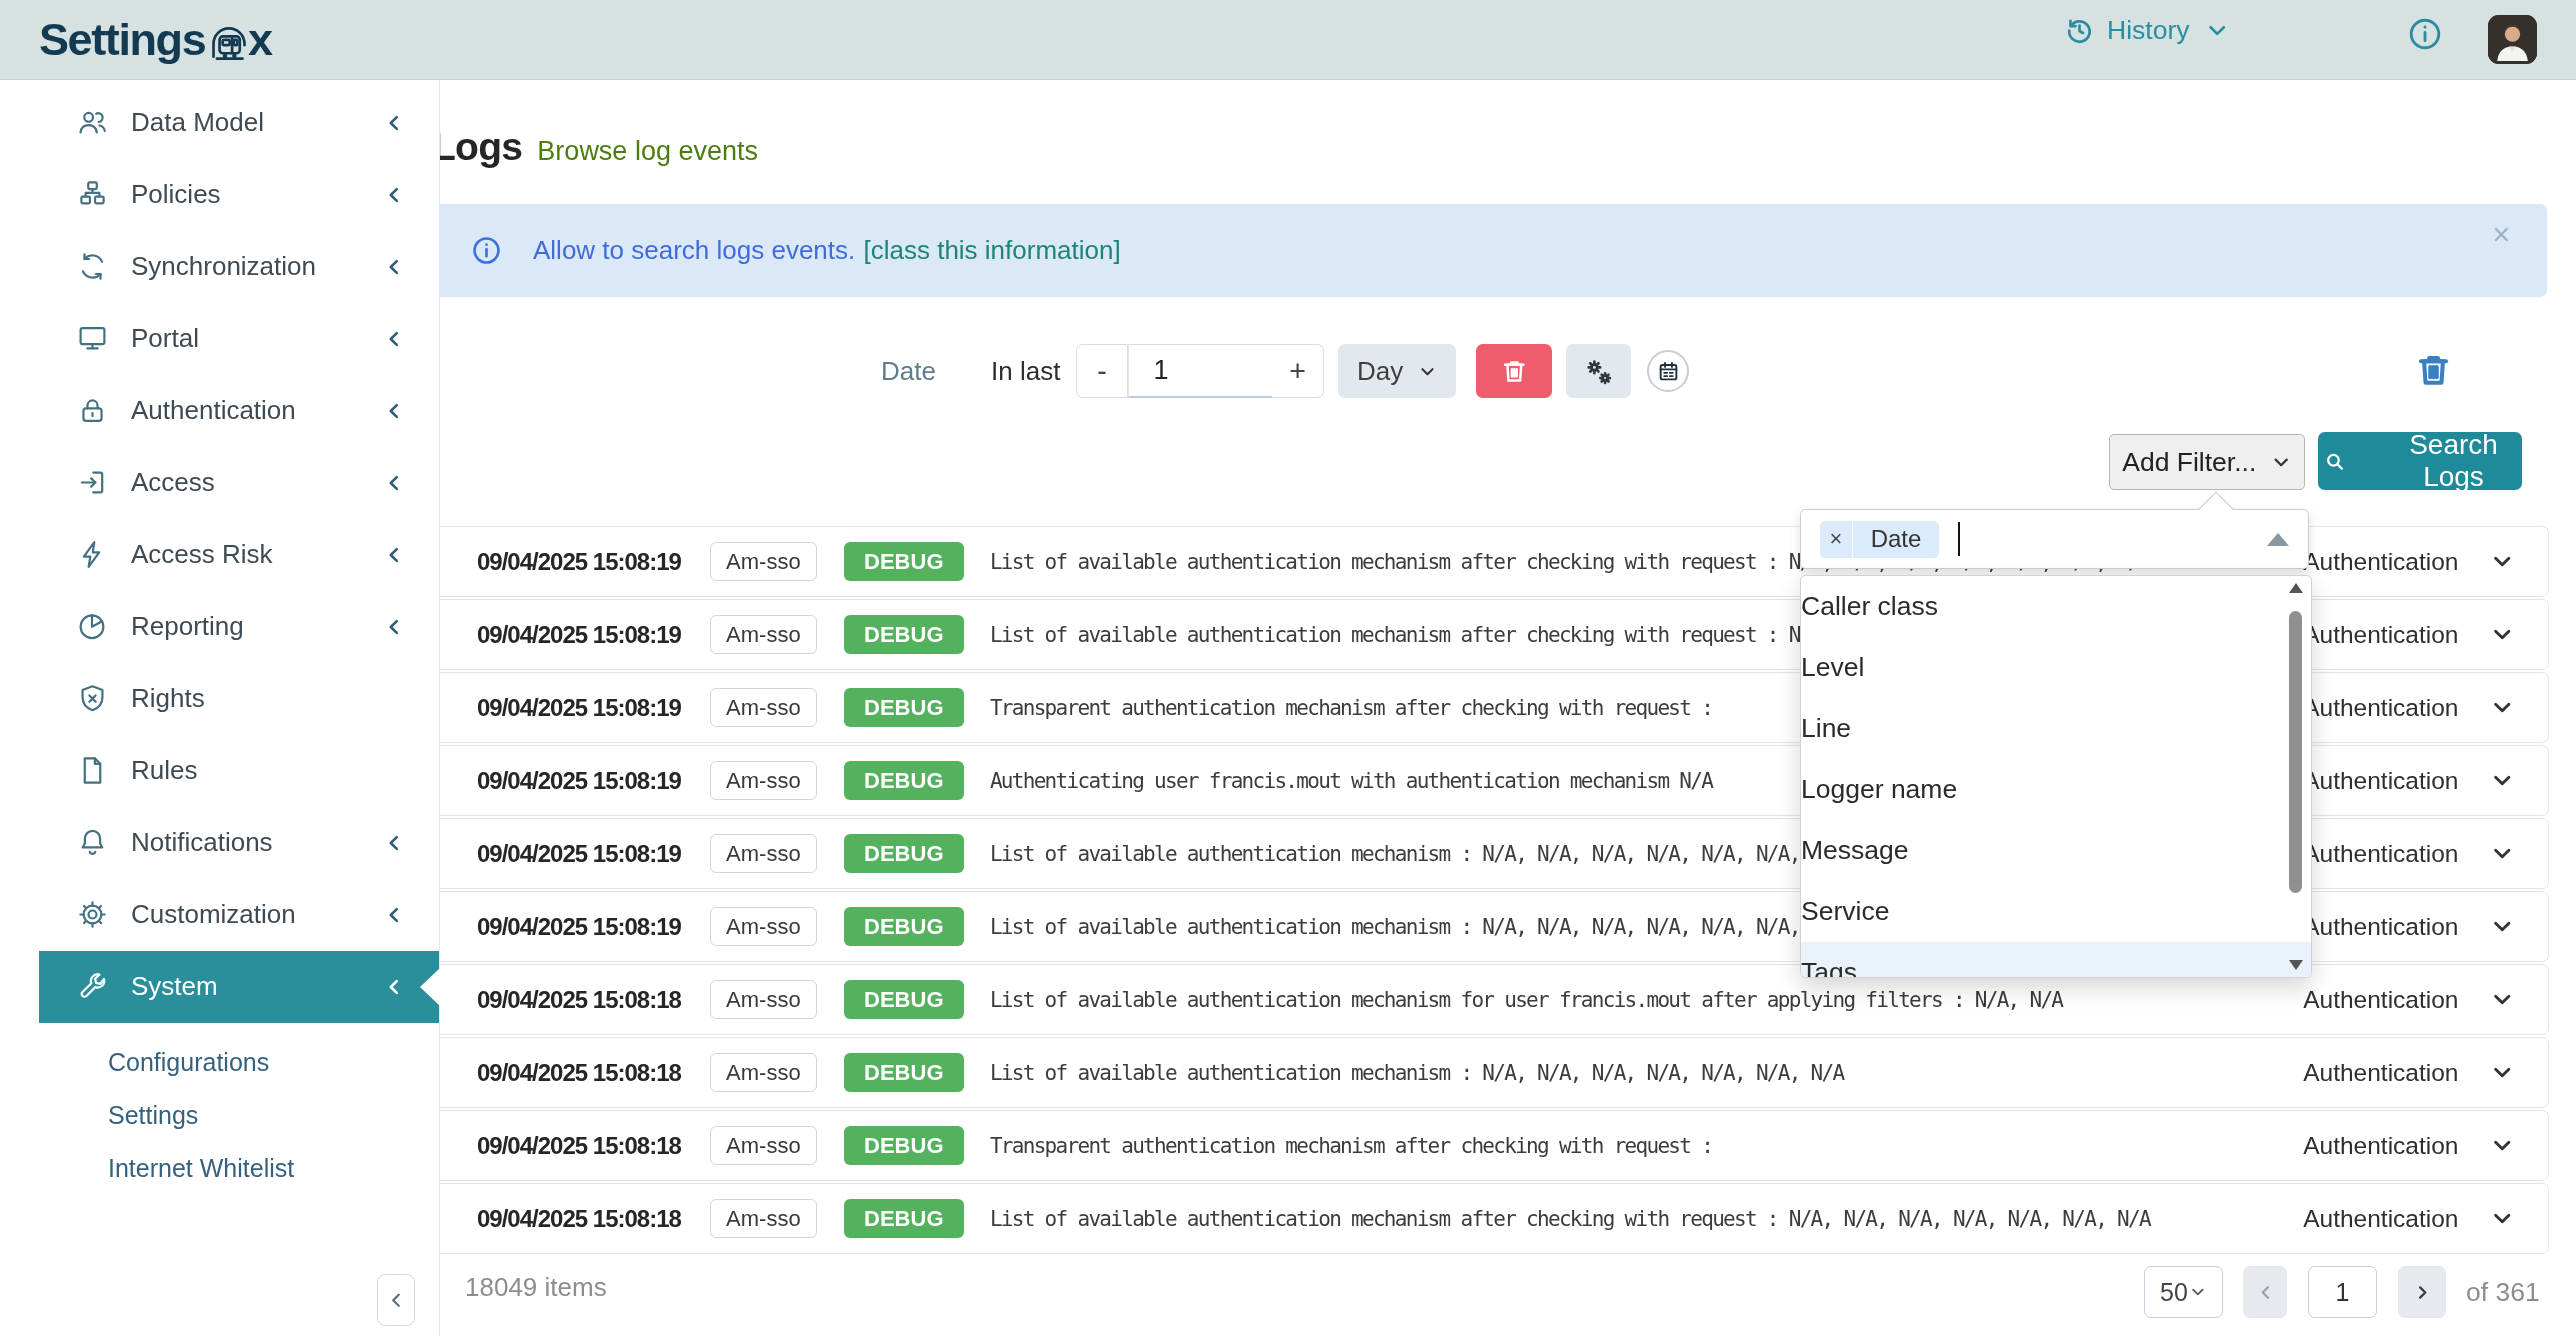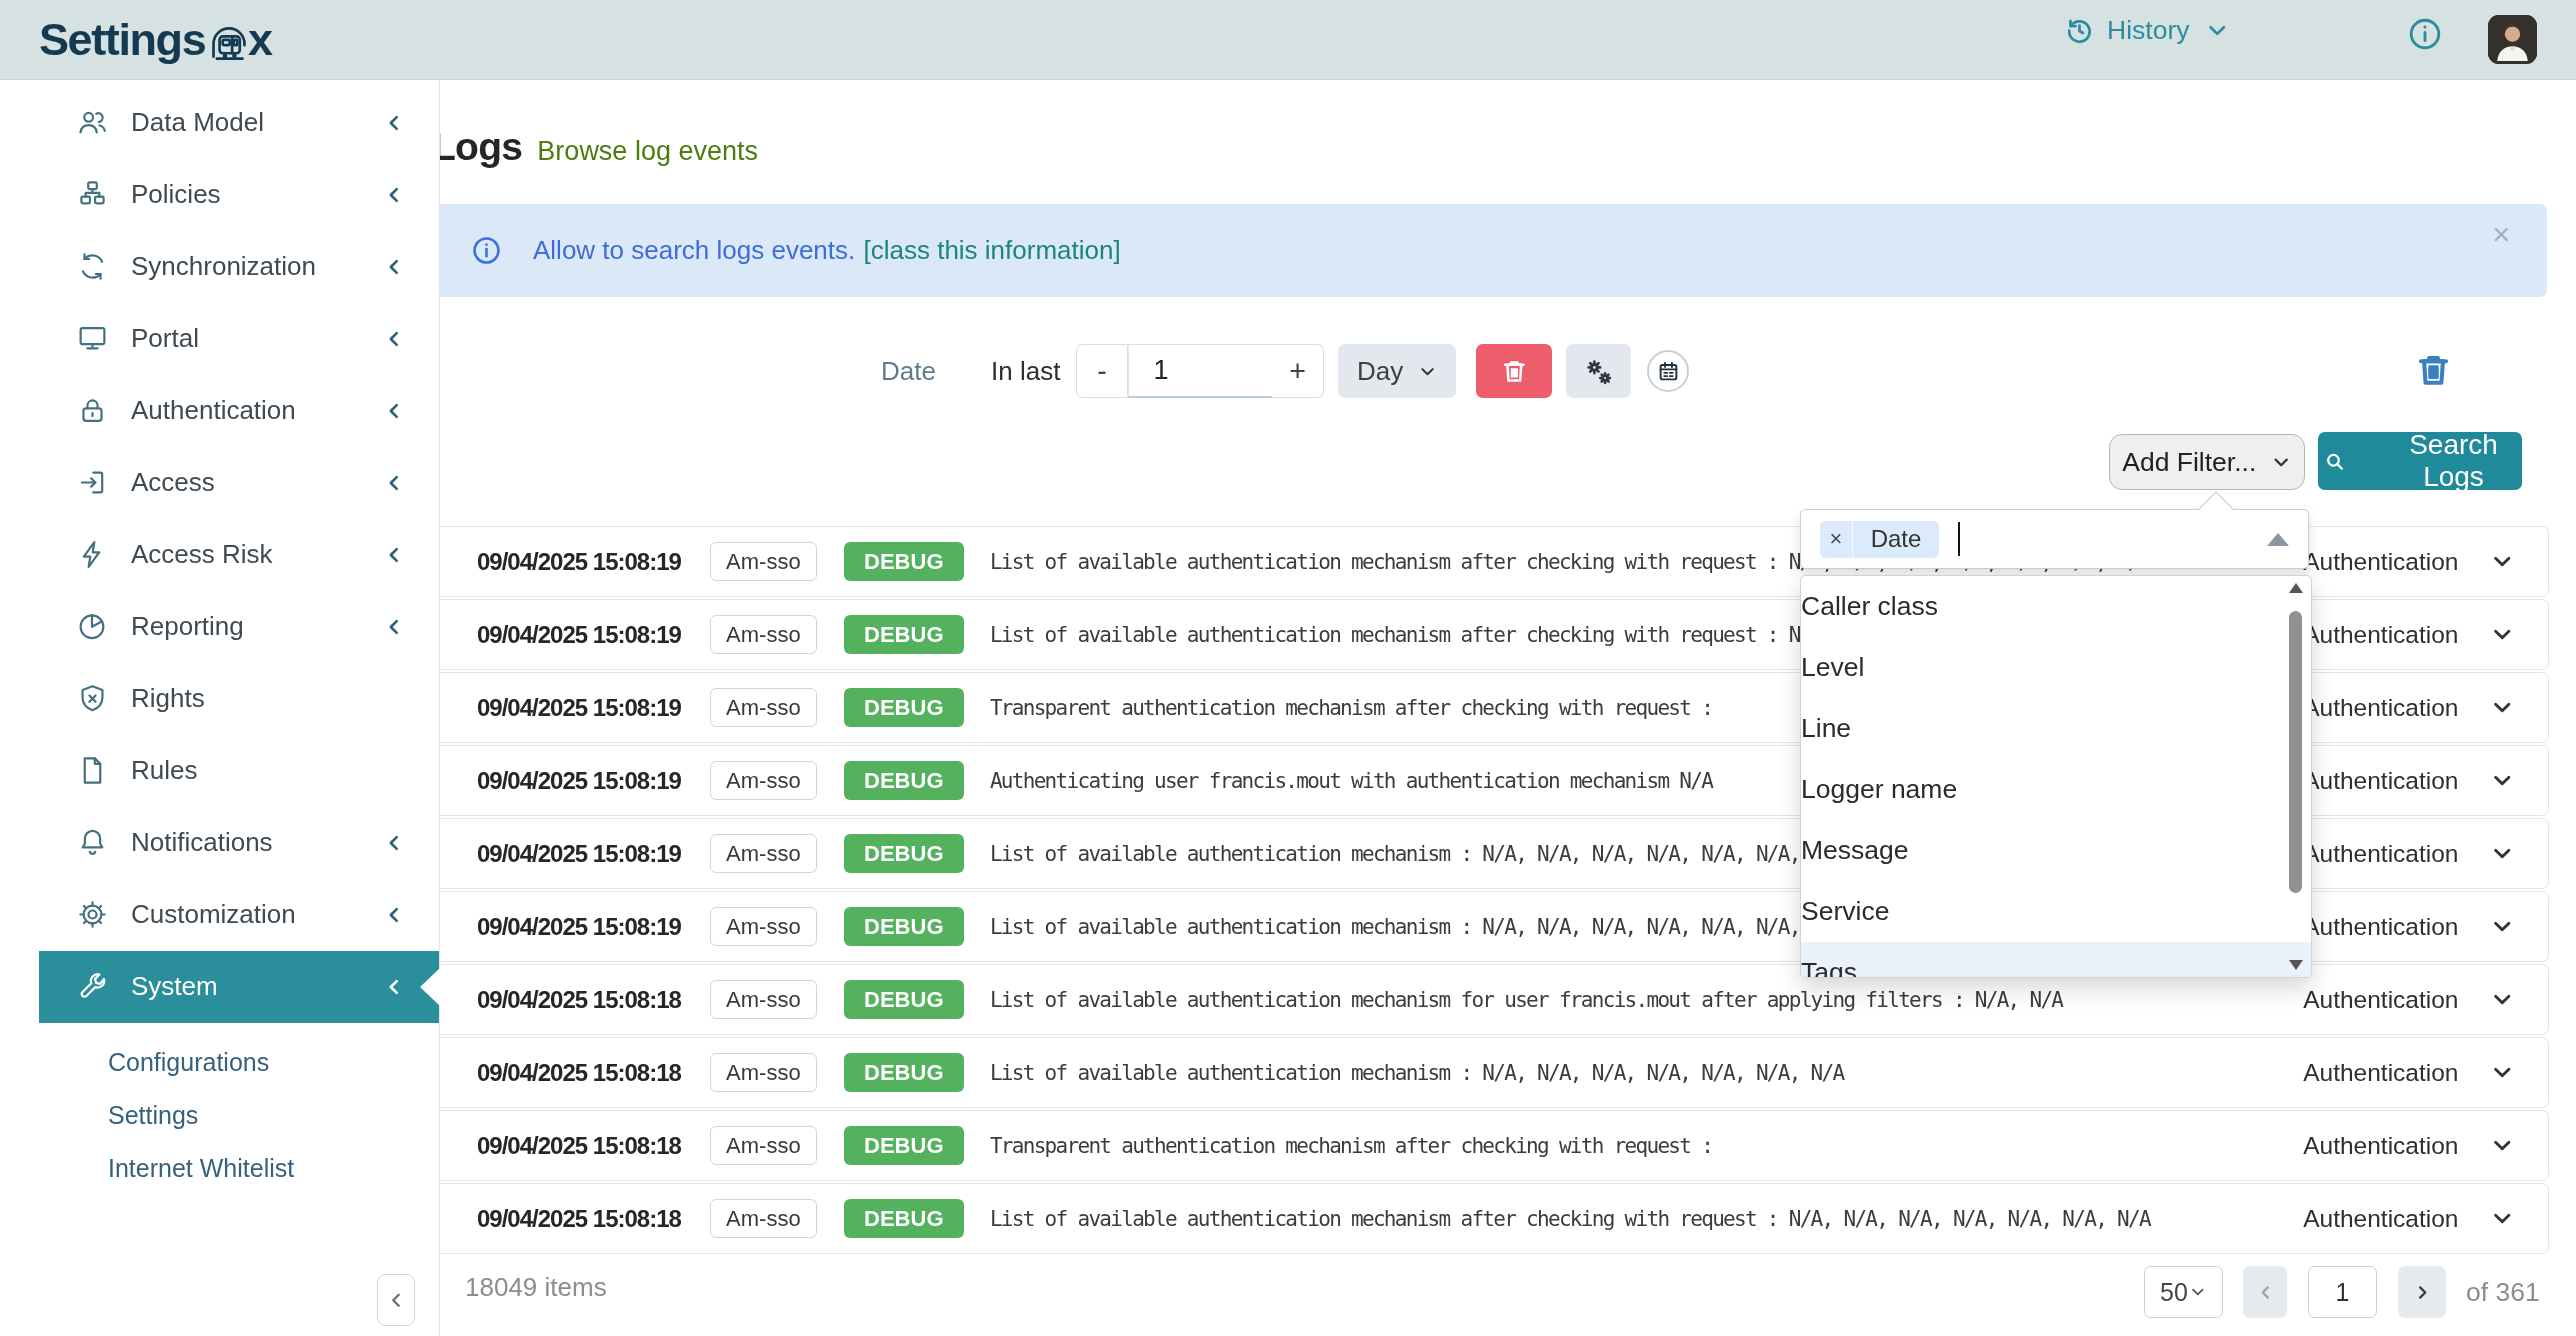--- a/index.html
+++ b/index.html
@@ -80,21 +80,21 @@
   .del-btn .i { width:28.6px; height:28.6px; }
   .gears-btn { left:1165px; width:65px; background:#e3e7ee; color:#2f3740; }
   .gears-btn .i { width:33px; height:33px; }
   .cal-btn { position:absolute; left:1246px; top:6.1px; width:42px; height:42px; border:2px solid #c9ced4; border-radius:50%;
     background:#fff; color:#20303c; display:flex; align-items:center; justify-content:center; cursor:pointer; }
   .cal-btn .i { width:23px; height:23px; }
   .trash-blue { position:absolute; left:2013px; top:4.1px; width:39px; height:44px; color:#3a7fc1; cursor:pointer; }
 
   
   .add-filter { position:absolute; left:1708px; top:354px; width:196px; height:56px; background:#efefef;
-    border:1.4px solid #b5b5b5; border-radius:13px; display:flex; align-items:center; justify-content:center;
+    border:1.4px solid #b5b5b5; border-radius:5px; display:flex; align-items:center; justify-content:center;
     font-size:26.5px; color:#222; cursor:pointer; }
   .add-filter .a-chev { width:20.4px; height:20.4px; color:#333; margin-left:15px; }
   .search-btn { position:absolute; left:1917px; top:352px; width:204px; height:58px; background:#1f8a99;
     border:none; border-radius:6.8px; display:flex; align-items:center; justify-content:center;
     font-size:28px; color:#fff; cursor:pointer; font-family:"Liberation Sans",sans-serif;gap:32px; }
   .search-btn .s-ico { width:27px; height:27px; margin-right:13.6px; }
 
   
   .log-table { position:absolute; left:31px; top:446px; width:2117px; }
   .log-row { height:71px; border:1.4px solid #e4e4e4; border-radius:6.8px; background:#fff;

